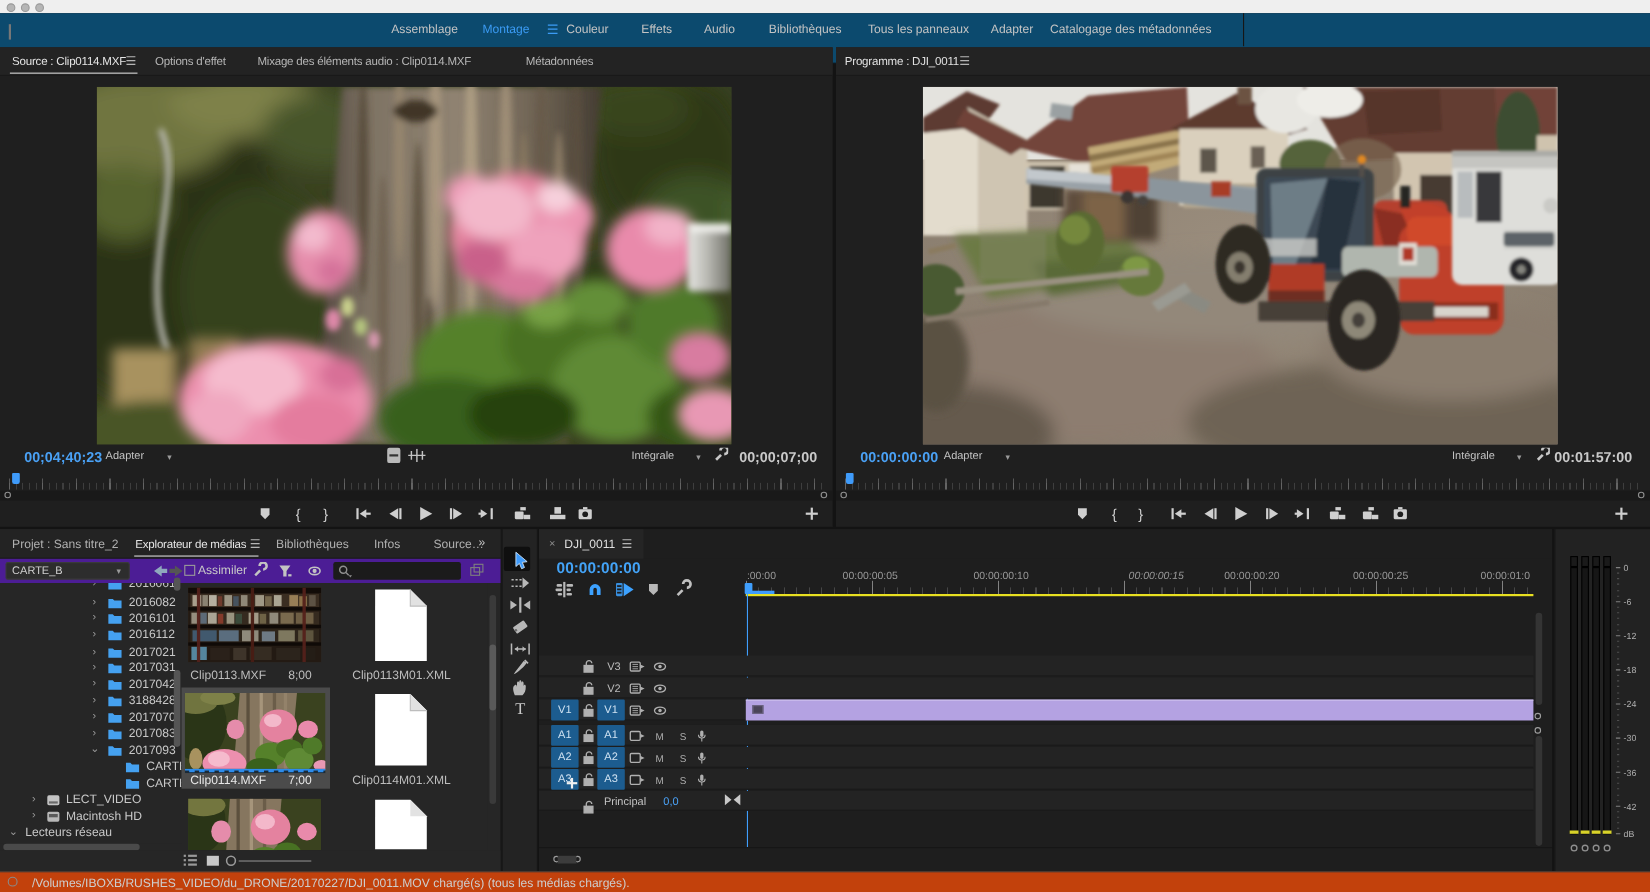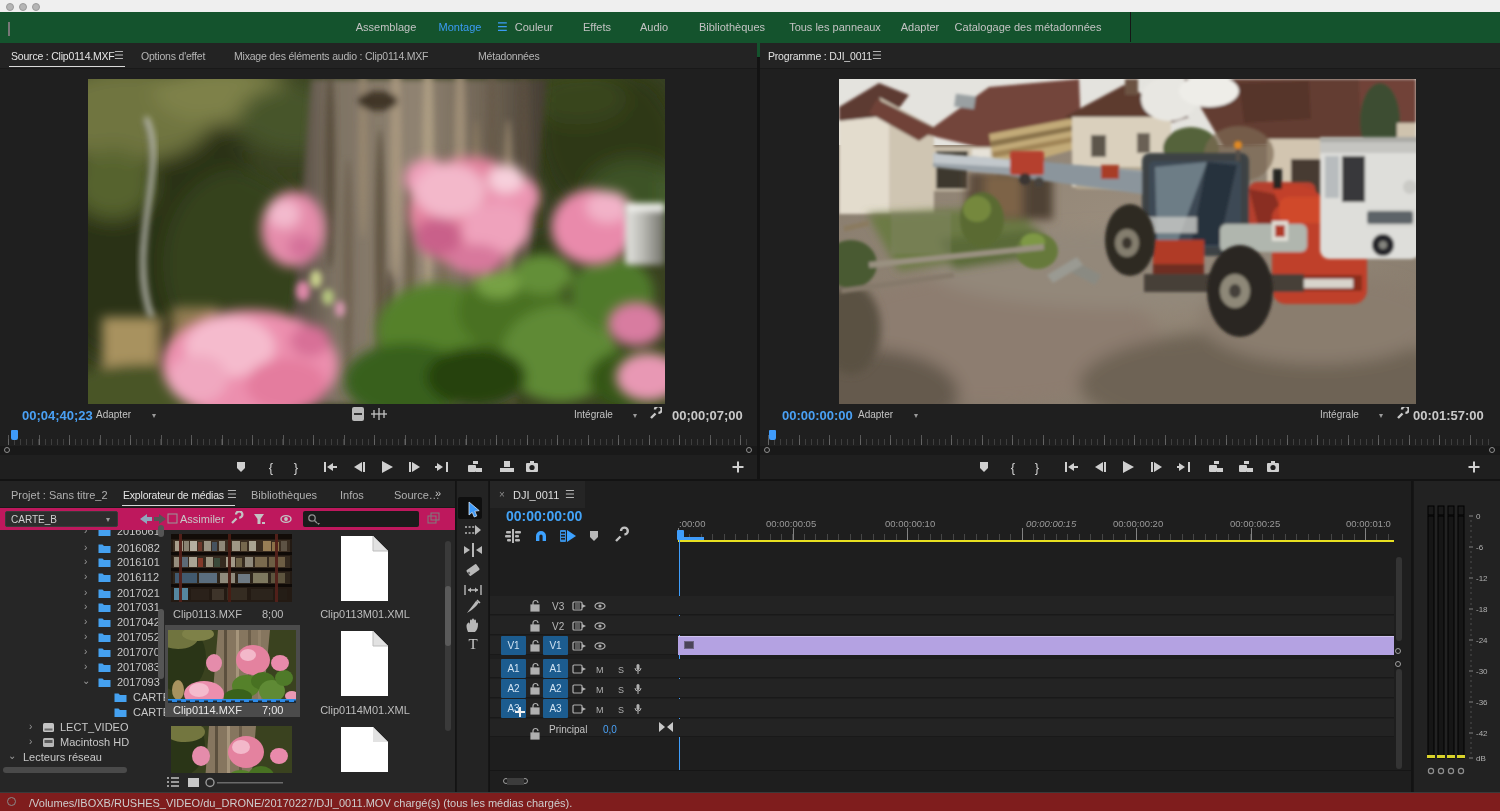--- a/index.html
+++ b/index.html
@@ -3,38 +3,38 @@
 *{margin:0;padding:0;box-sizing:border-box;}
 html,body{width:1500px;height:811px;background:#1d1d1d;font-family:"Liberation Sans",sans-serif;overflow:hidden;}
 #app{position:absolute;top:0;left:0;width:1500px;height:811px;background:#131313;}
 .abs{position:absolute;}
 .txt{position:absolute;white-space:nowrap;}
 
 #titlebar{position:absolute;left:0;top:0;width:1500px;height:12px;background:#efefef;}
 .tlight{position:absolute;top:3px;width:8px;height:8px;border-radius:50%;background:#b5b5b5;border:1px solid #9a9a9a;}
 #wintitle{position:absolute;top:1px;left:0;width:1500px;text-align:center;font-size:9px;color:#9b9b9b;}
 
-#wsbar{position:absolute;left:0;top:12px;width:1500px;height:46px;background:#14532d;border-bottom:1px solid #101010;}
+#wsbar{position:absolute;left:0;top:12px;width:1500px;height:46px;background:#0c4a6e;border-bottom:1px solid #101010;}
 .wstab{position:absolute;top:9px;font-size:11px;color:#c3c3c3;transform:translateX(-50%);}
 .wstab.act{color:#3b9bf4;}
 
 #srcpanel{position:absolute;left:0;top:43px;width:757px;height:436px;background:#1f1f1f;}
 #progpanel{position:absolute;left:760px;top:43px;width:740px;height:436px;background:#1f1f1f;}
 .montabs{position:absolute;left:0;top:0;width:100%;height:26px;background:#232323;border-bottom:1px solid #191919;}
 .montabs span{font-size:10.5px;color:#b5b5b5;letter-spacing:-0.2px;}
 .tc{font-weight:bold;font-size:13px;color:#4aa1f5;}
 .tcw{font-weight:bold;font-size:13px;color:#c9c9c9;}
 .ddl{font-size:10px;color:#c3c3c3;}
 .chev{font-size:8px;color:#9a9a9a;}
 
 #project{position:absolute;left:0;top:481px;width:455px;height:311px;background:#262626;}
 #tools{position:absolute;left:456px;top:481px;width:33px;height:311px;background:#232323;border-left:1px solid #161616;border-right:1px solid #161616;}
 #timeline{position:absolute;left:490px;top:481px;width:921px;height:311px;background:#1e1e1e;}
 #meters{position:absolute;left:1413px;top:481px;width:87px;height:311px;background:#222222;border-left:1px solid #161616;}
-#statusbar{position:absolute;left:0;top:792px;width:1500px;height:19px;background:#7f1d1d;border-top:1px solid #3a3a3a;font-size:11px;color:#cdcdcd;}
+#statusbar{position:absolute;left:0;top:792px;width:1500px;height:19px;background:#c2410c;border-top:1px solid #3a3a3a;font-size:11px;color:#cdcdcd;}
 .bluebox{position:absolute;width:25px;height:19px;background:#1c5c8f;color:#cfe2f2;font-size:10px;text-align:center;line-height:19px;border-radius:1px;}
 .ruler{background:
  repeating-linear-gradient(90deg, rgba(125,125,125,0.6) 0 1px, transparent 1px 30.5px) bottom left / 100% 10px no-repeat,
  repeating-linear-gradient(90deg, rgba(105,105,105,0.42) 0 1px, transparent 1px 6.1px) bottom left / 100% 6px no-repeat;
 background-repeat:no-repeat;}
 .knob{width:6px;height:6px;border:1px solid #8f8f8f;border-radius:50%;background:transparent;}
 .trow{position:absolute;left:0;width:165px;height:15px;}
 .tchev{position:absolute;top:1px;font-size:10px;color:#9a9a9a;}
 .tname{position:absolute;top:1px;font-size:11px;color:#c8c8c8;}
 .fsvg{position:absolute;top:2px;}
@@ -482,21 +482,21 @@
     <span class="txt" style="left:11px;top:8px;font-size:11px;color:#b0b0b0;">Projet : Sans titre_2</span>
     <span class="txt" style="left:123px;top:8px;font-size:10.5px;letter-spacing:-0.2px;color:#e4e4e4;">Explorateur de médias</span>
     <span class="txt" style="left:227px;top:7px;font-size:11px;color:#b5b5b5;">☰</span>
     <div class="abs" style="left:122px;top:24px;width:113px;height:1px;background:#d8d8d8;"></div>
     <span class="txt" style="left:251px;top:8px;font-size:11px;color:#b0b0b0;">Bibliothèques</span>
     <span class="txt" style="left:340px;top:8px;font-size:11px;color:#b0b0b0;">Infos</span>
     <span class="txt" style="left:394px;top:8px;font-size:11px;color:#b0b0b0;">Source…</span>
     <span class="txt" style="left:435px;top:6px;font-size:11px;color:#c8c8c8;letter-spacing:-2px;">»</span>
   </div>
 
-  <div class="abs" style="left:0;top:27px;width:455px;height:22px;background:#be185d;text-align:right;">
+  <div class="abs" style="left:0;top:27px;width:455px;height:22px;background:#4c1d95;text-align:right;">
     <div class="abs" style="left:5px;top:3px;width:113px;height:16px;background:#2d2d2d;border:1px solid #3a3a3a;border-radius:2px;">
       <span class="txt" style="left:5px;top:2px;font-size:10px;color:#d0d0d0;">CARTE_B</span>
       <span class="txt" style="left:100px;top:3px;font-size:8px;color:#9a9a9a;">▾</span>
     </div>
     <svg class="abs" style="left:126px;top:3px;" width="180" height="16">
       <g fill="#8fa8bd">
             <polygon points="14,8 21,3 21,6 26,6 26,10 21,10 21,13"></polygon>
           </g>
       <g fill="#555555">
             <polygon points="40,8 33,3 33,6 28,6 28,10 33,10 33,13"></polygon>
@@ -579,21 +579,21 @@
           <svg class="fsvg" style="left:98px;" width="13" height="11">
             <path d="M0.5,1.5 h4 l1.5,1.5 h6.5 v7 h-12 z" fill="#45a1f0"></path>
           </svg>
           <span class="tname" style="left:117px;">2017042</span>
         </div>
     <div class="trow" style="top:100px;">
           <span class="tchev" style="left:84px;">›</span>
           <svg class="fsvg" style="left:98px;" width="13" height="11">
             <path d="M0.5,1.5 h4 l1.5,1.5 h6.5 v7 h-12 z" fill="#45a1f0"></path>
           </svg>
-          <span class="tname" style="left:117px;">2017052</span>
+          <span class="tname" style="left:117px;">3188428</span>
         </div>
     <div class="trow" style="top:115px;">
           <span class="tchev" style="left:84px;">›</span>
           <svg class="fsvg" style="left:98px;" width="13" height="11">
             <path d="M0.5,1.5 h4 l1.5,1.5 h6.5 v7 h-12 z" fill="#45a1f0"></path>
           </svg>
           <span class="tname" style="left:117px;">2017070</span>
         </div>
     <div class="trow" style="top:130px;">
           <span class="tchev" style="left:84px;">›</span>

